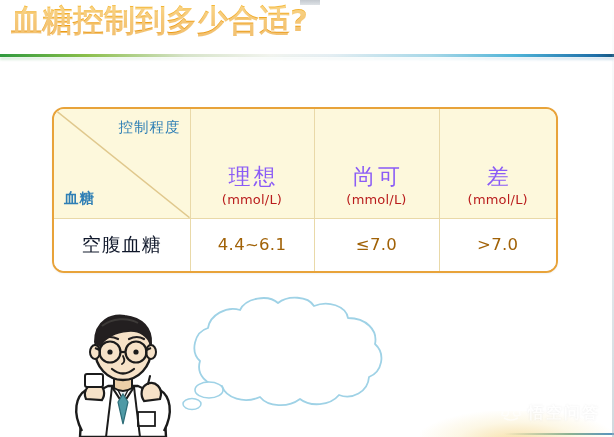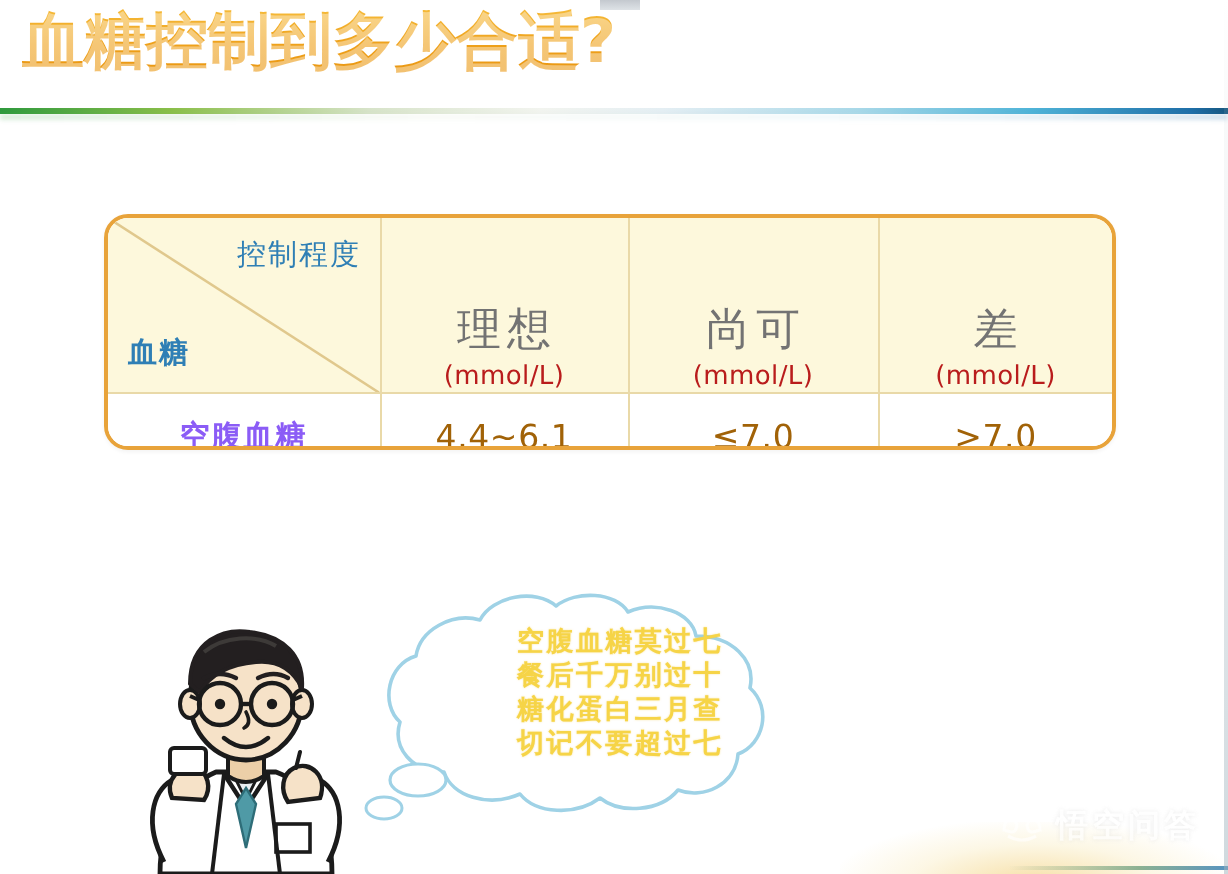--- a/index.html
+++ b/index.html
@@ -80,21 +80,21 @@
       rgba(31,111,168,.2) 100%);
     filter: blur(1px);
   }
 
   
   .table-wrap {
     position: absolute;
     left: 52px;
     top: 107px;
     width: 506px;
-    height: 118px;
+    height: 166px;
     border: 2px solid #e8a33a;
     border-radius: 12px;
     box-sizing: border-box;
     background: #ffffff;
     overflow: hidden;
     box-shadow: 0 1px 2px rgba(0,0,0,.05);
   }
   table.glucose {
     border-collapse: collapse;
     width: 100%;
@@ -155,37 +155,37 @@
     color: #2f7fb5;
     font-weight: 700;
     letter-spacing: 1px;
     white-space: nowrap;
   }
 
   .head-main {
     display: block;
     font-size: 22px;
     font-weight: 500;
-    color: #737373;
+    color: #8b5cf6;
     line-height: 1.15;
     letter-spacing: 3px;
     text-indent: 3px;
     margin-top: 44px;
   }
   .head-unit {
     display: block;
     font-size: 13px;
     color: #b91c1c;
     margin-top: 3px;
     letter-spacing: .2px;
   }
   .row-label {
-    font-size: 15px;
-    color: #8b5cf6;
-    font-weight: 700;
+    font-size: 19px;
+    color: #0f172a;
+    font-weight: 400;
     letter-spacing: 1px;
   }
   .cell-value {
     font-size: 16.5px;
     color: #a16207;
     letter-spacing: .3px;
   }
 
   
   .bubble {
@@ -390,26 +390,20 @@
              C192 96 176 104 163 99
              C154 110 134 111 124 103
              C112 112 92 111 84 101
              C68 108 50 102 46 90
              C30 90 20 78 24 65
              C14 56 18 36 32 32
              C34 19 50 10 64 14 Z" fill="#ffffff" stroke="#9fd2e6" stroke-width="1.8" stroke-linejoin="round"></path>
     <ellipse cx="33" cy="94" rx="14" ry="8" fill="#ffffff" stroke="#9fd2e6" stroke-width="1.6"></ellipse>
     <ellipse cx="16" cy="108" rx="9" ry="5.5" fill="#ffffff" stroke="#9fd2e6" stroke-width="1.5"></ellipse>
   </svg>
-  <div class="bubble-text">
-    <span class="bubble-line">空腹血糖莫过七</span>
-    <span class="bubble-line">餐后千万别过十</span>
-    <span class="bubble-line">糖化蛋白三月查</span>
-    <span class="bubble-line">切记不要超过七</span>
-  </div>
 </div>
 
 <div class="bottom-glow"></div>
 <div class="watermark">
   <svg class="wm-logo" width="22" height="16" viewBox="0 0 22 16">
     <path d="M2 9 C2 4 6 2 8 5 C9 7 8 10 6 10 C4 10 3 9 2 9 Z" fill="none" stroke="rgba(255,255,255,.95)" stroke-width="1.6"></path>
     <path d="M20 9 C20 4 16 2 14 5 C13 7 14 10 16 10 C18 10 19 9 20 9 Z" fill="none" stroke="rgba(255,255,255,.95)" stroke-width="1.6"></path>
     <path d="M4 12 Q11 16 18 12" fill="none" stroke="rgba(255,255,255,.95)" stroke-width="1.6"></path>
   </svg>
   <span class="wm-text">悟空问答</span>

